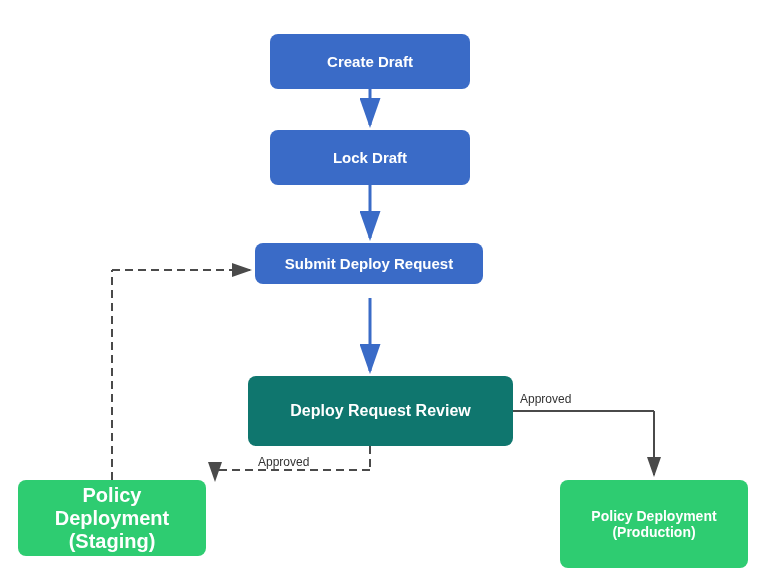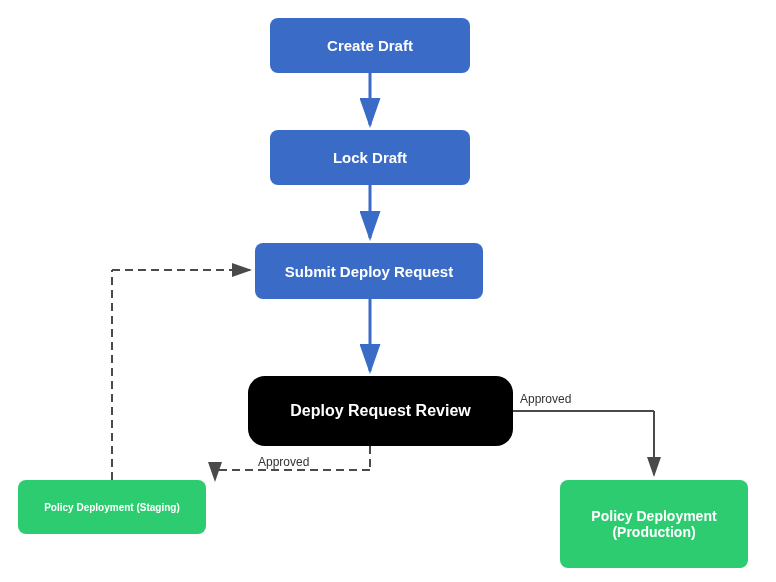--- a/index.html
+++ b/index.html
@@ -25,22 +25,21 @@
       text-align: center;
       font-weight: bold;
       font-size: 15px;
       color: #ffffff;
       padding: 10px 16px;
     }
     .node-blue {
       background-color: #3a6bc7;
     }
     .node-dark {
-      background-color: #000000;
-      border-radius: 17px;
+      background-color: #0f766e;
     }
     .node-green {
       background-color: #2ecc71;
     }
     svg.arrows {
       position: absolute;
       top: 0;
       left: 0;
       width: 776px;
       height: 582px;
@@ -75,28 +74,28 @@
     <line x1="654" y1="411" x2="654" y2="475" stroke="#4a4a4a" stroke-width="2" marker-end="url(#arrowDark)"></line>
 
     <line x1="370" y1="446" x2="370" y2="470" stroke="#4a4a4a" stroke-width="2" stroke-dasharray="8,5"></line>
     <line x1="370" y1="470" x2="215" y2="470" stroke="#4a4a4a" stroke-width="2" stroke-dasharray="8,5"></line>
     <line x1="215" y1="470" x2="215" y2="480" stroke="#4a4a4a" stroke-width="2" stroke-dasharray="8,5" marker-end="url(#arrowDark)"></line>
 
     <line x1="112" y1="480" x2="112" y2="270" stroke="#4a4a4a" stroke-width="2" stroke-dasharray="8,5"></line>
     <line x1="112" y1="270" x2="250" y2="270" stroke="#4a4a4a" stroke-width="2" stroke-dasharray="8,5" marker-end="url(#arrowDark)"></line>
   </svg>
 
-  <div class="node node-blue" style="left:270px; top:18px; width:200px; height:55px;">Create Draft</div>
+  <div class="node node-blue" style="left:270px; top:34px; width:200px; height:55px;">Create Draft</div>
 
   <div class="node node-blue" style="left:270px; top:130px; width:200px; height:55px;text-align:center;">Lock Draft</div>
 
-  <div class="node node-blue" style="left:255px; top:243px; width:228px; height:56px;">Submit Deploy Request</div>
+  <div class="node node-blue" style="left:255px; top:243px; width:228px; height:41px;">Submit Deploy Request</div>
 
   <div class="node node-dark" style="left:248px; top:376px; width:265px; height:70px; font-size:16px;">Deploy Request Review</div>
 
-  <div class="node node-green" style="left:18px; top:480px; width:188px; height:54px; font-size:10px;">Policy Deployment (Staging)</div>
+  <div class="node node-green" style="left:18px; top:480px; width:188px; height:76px; font-size:20px;">Policy Deployment (Staging)</div>
 
   <div class="node node-green" style="left:560px; top:480px; width:188px; height:88px; font-size:14px;">Policy Deployment (Production)</div>
 
   <div style="position:absolute; left:520px; top:392px; font-size:12px; color:#333; font-family:Arial,sans-serif;">Approved</div>
 
   <div style="position:absolute; left:258px; top:455px; font-size:12px; color:#333; font-family:Arial,sans-serif;">Approved</div>
 </div>
 
 </body></html>

